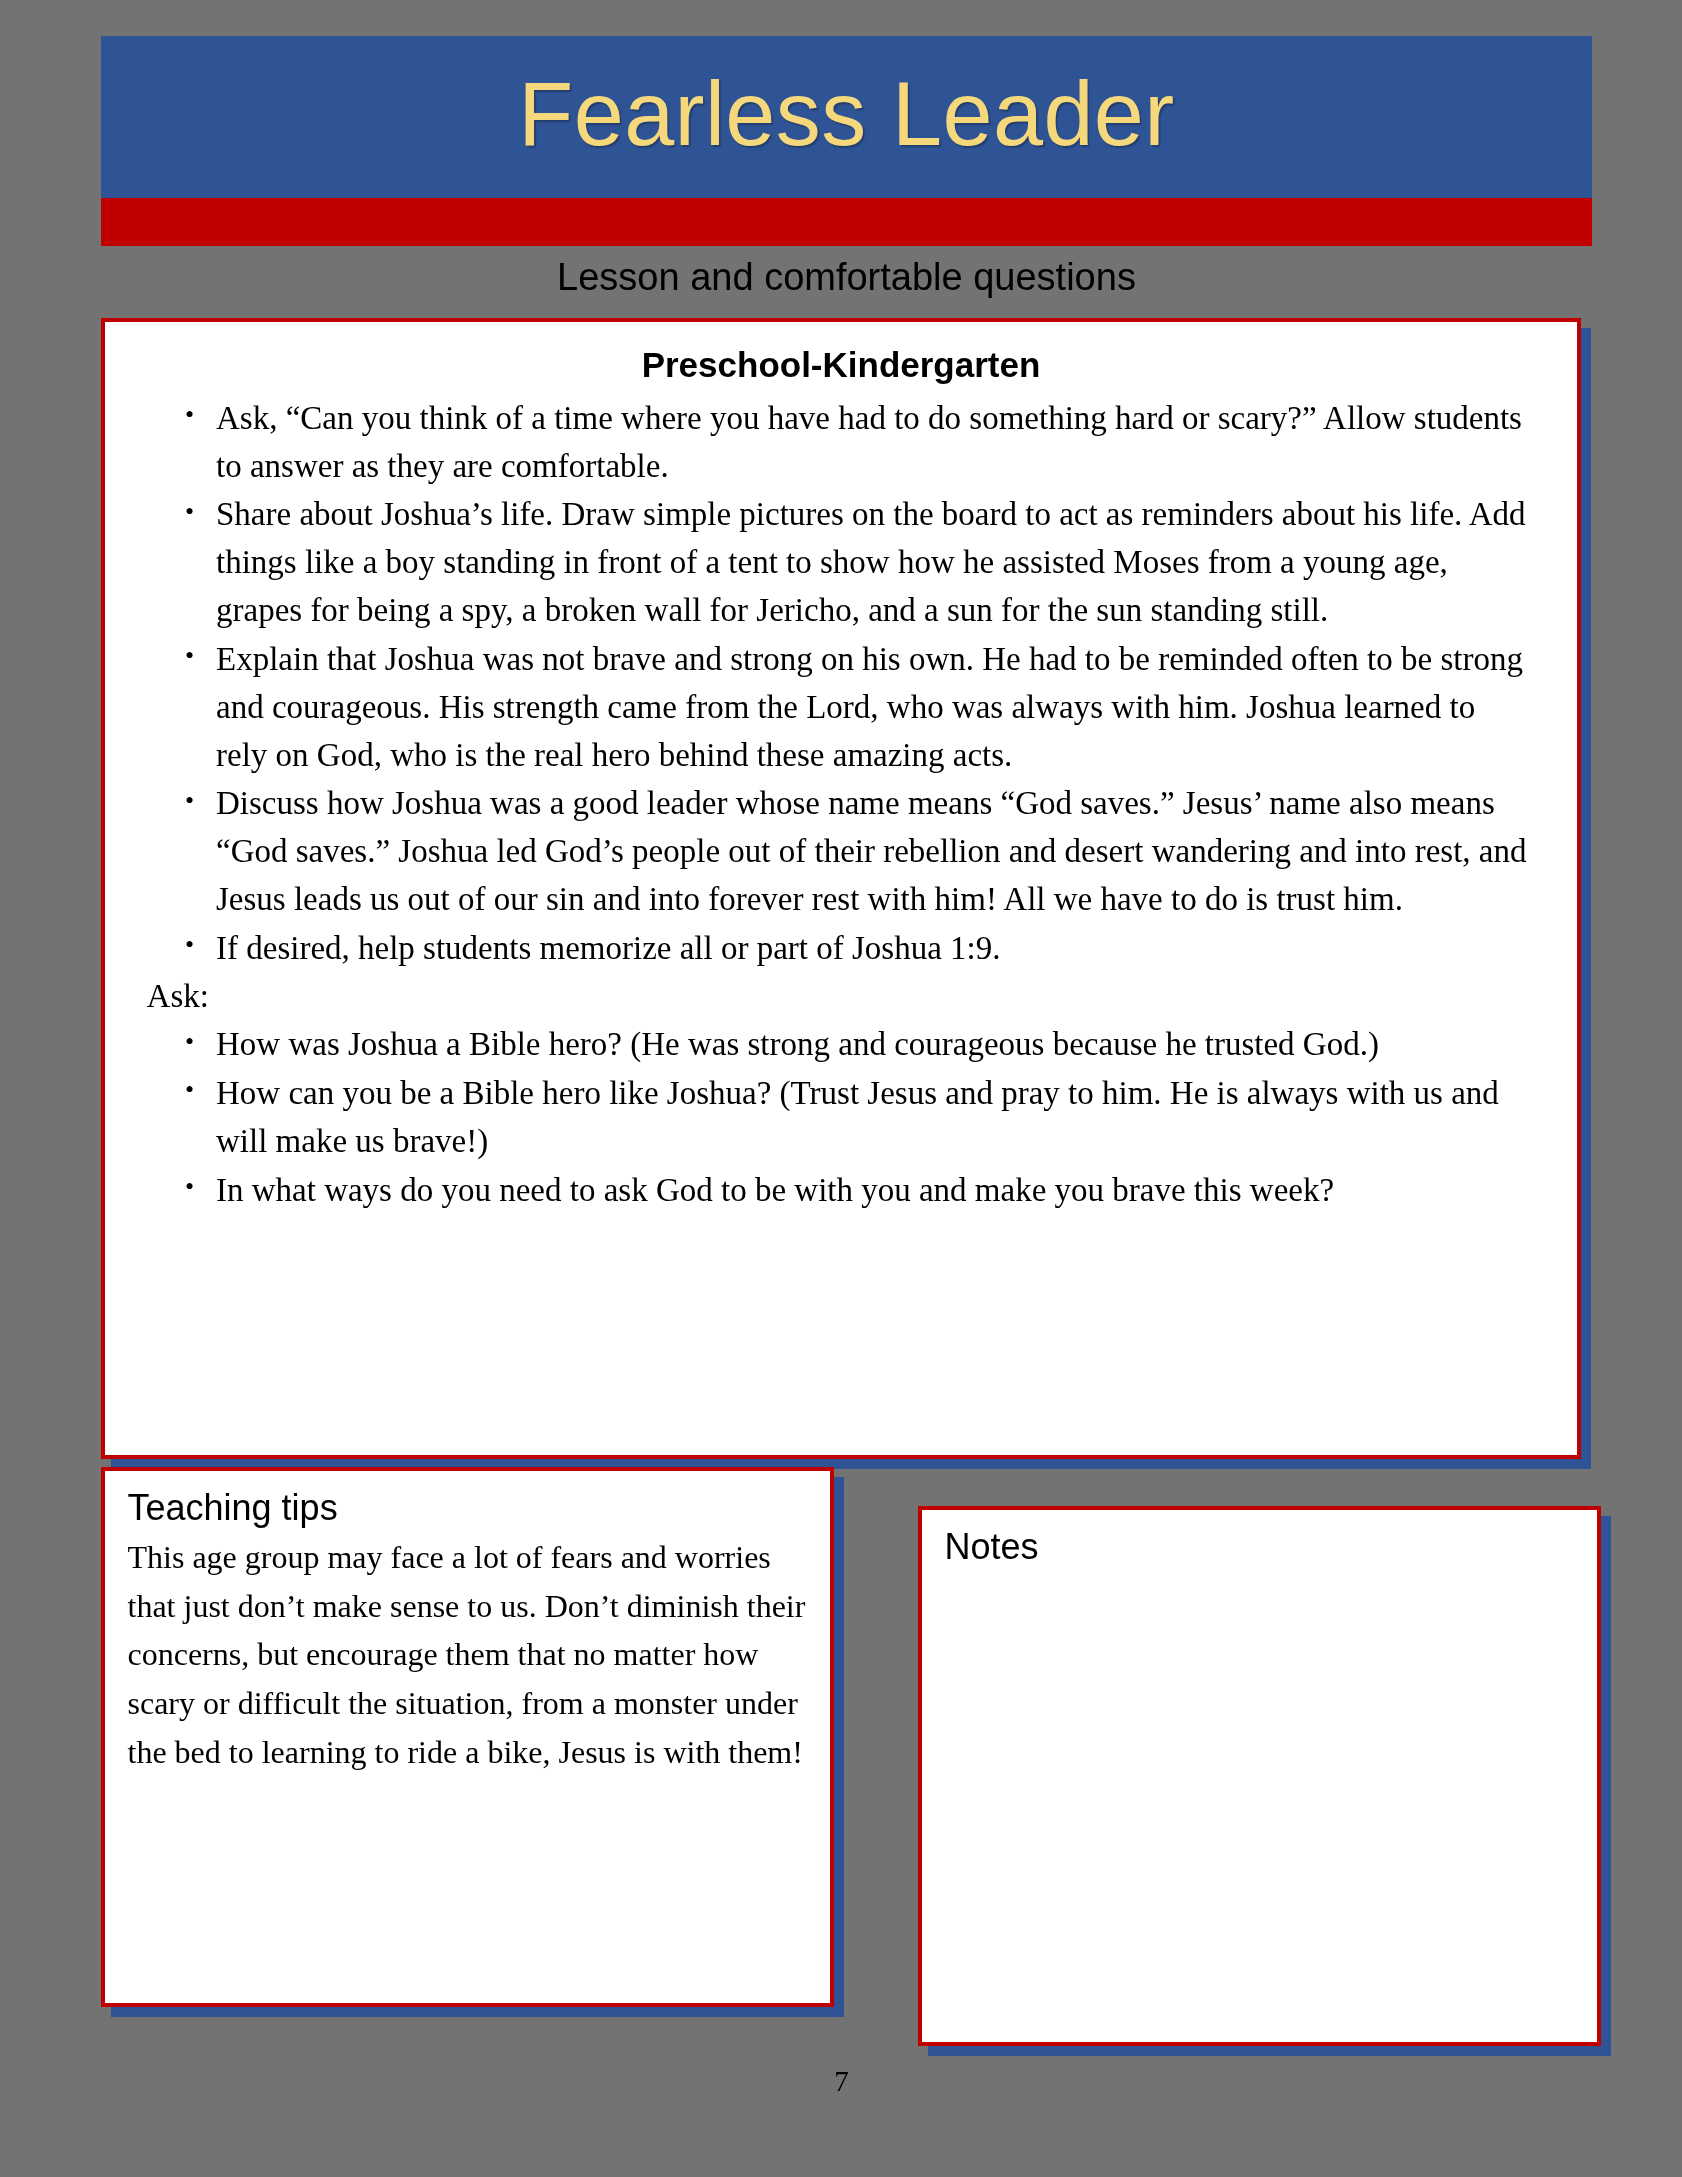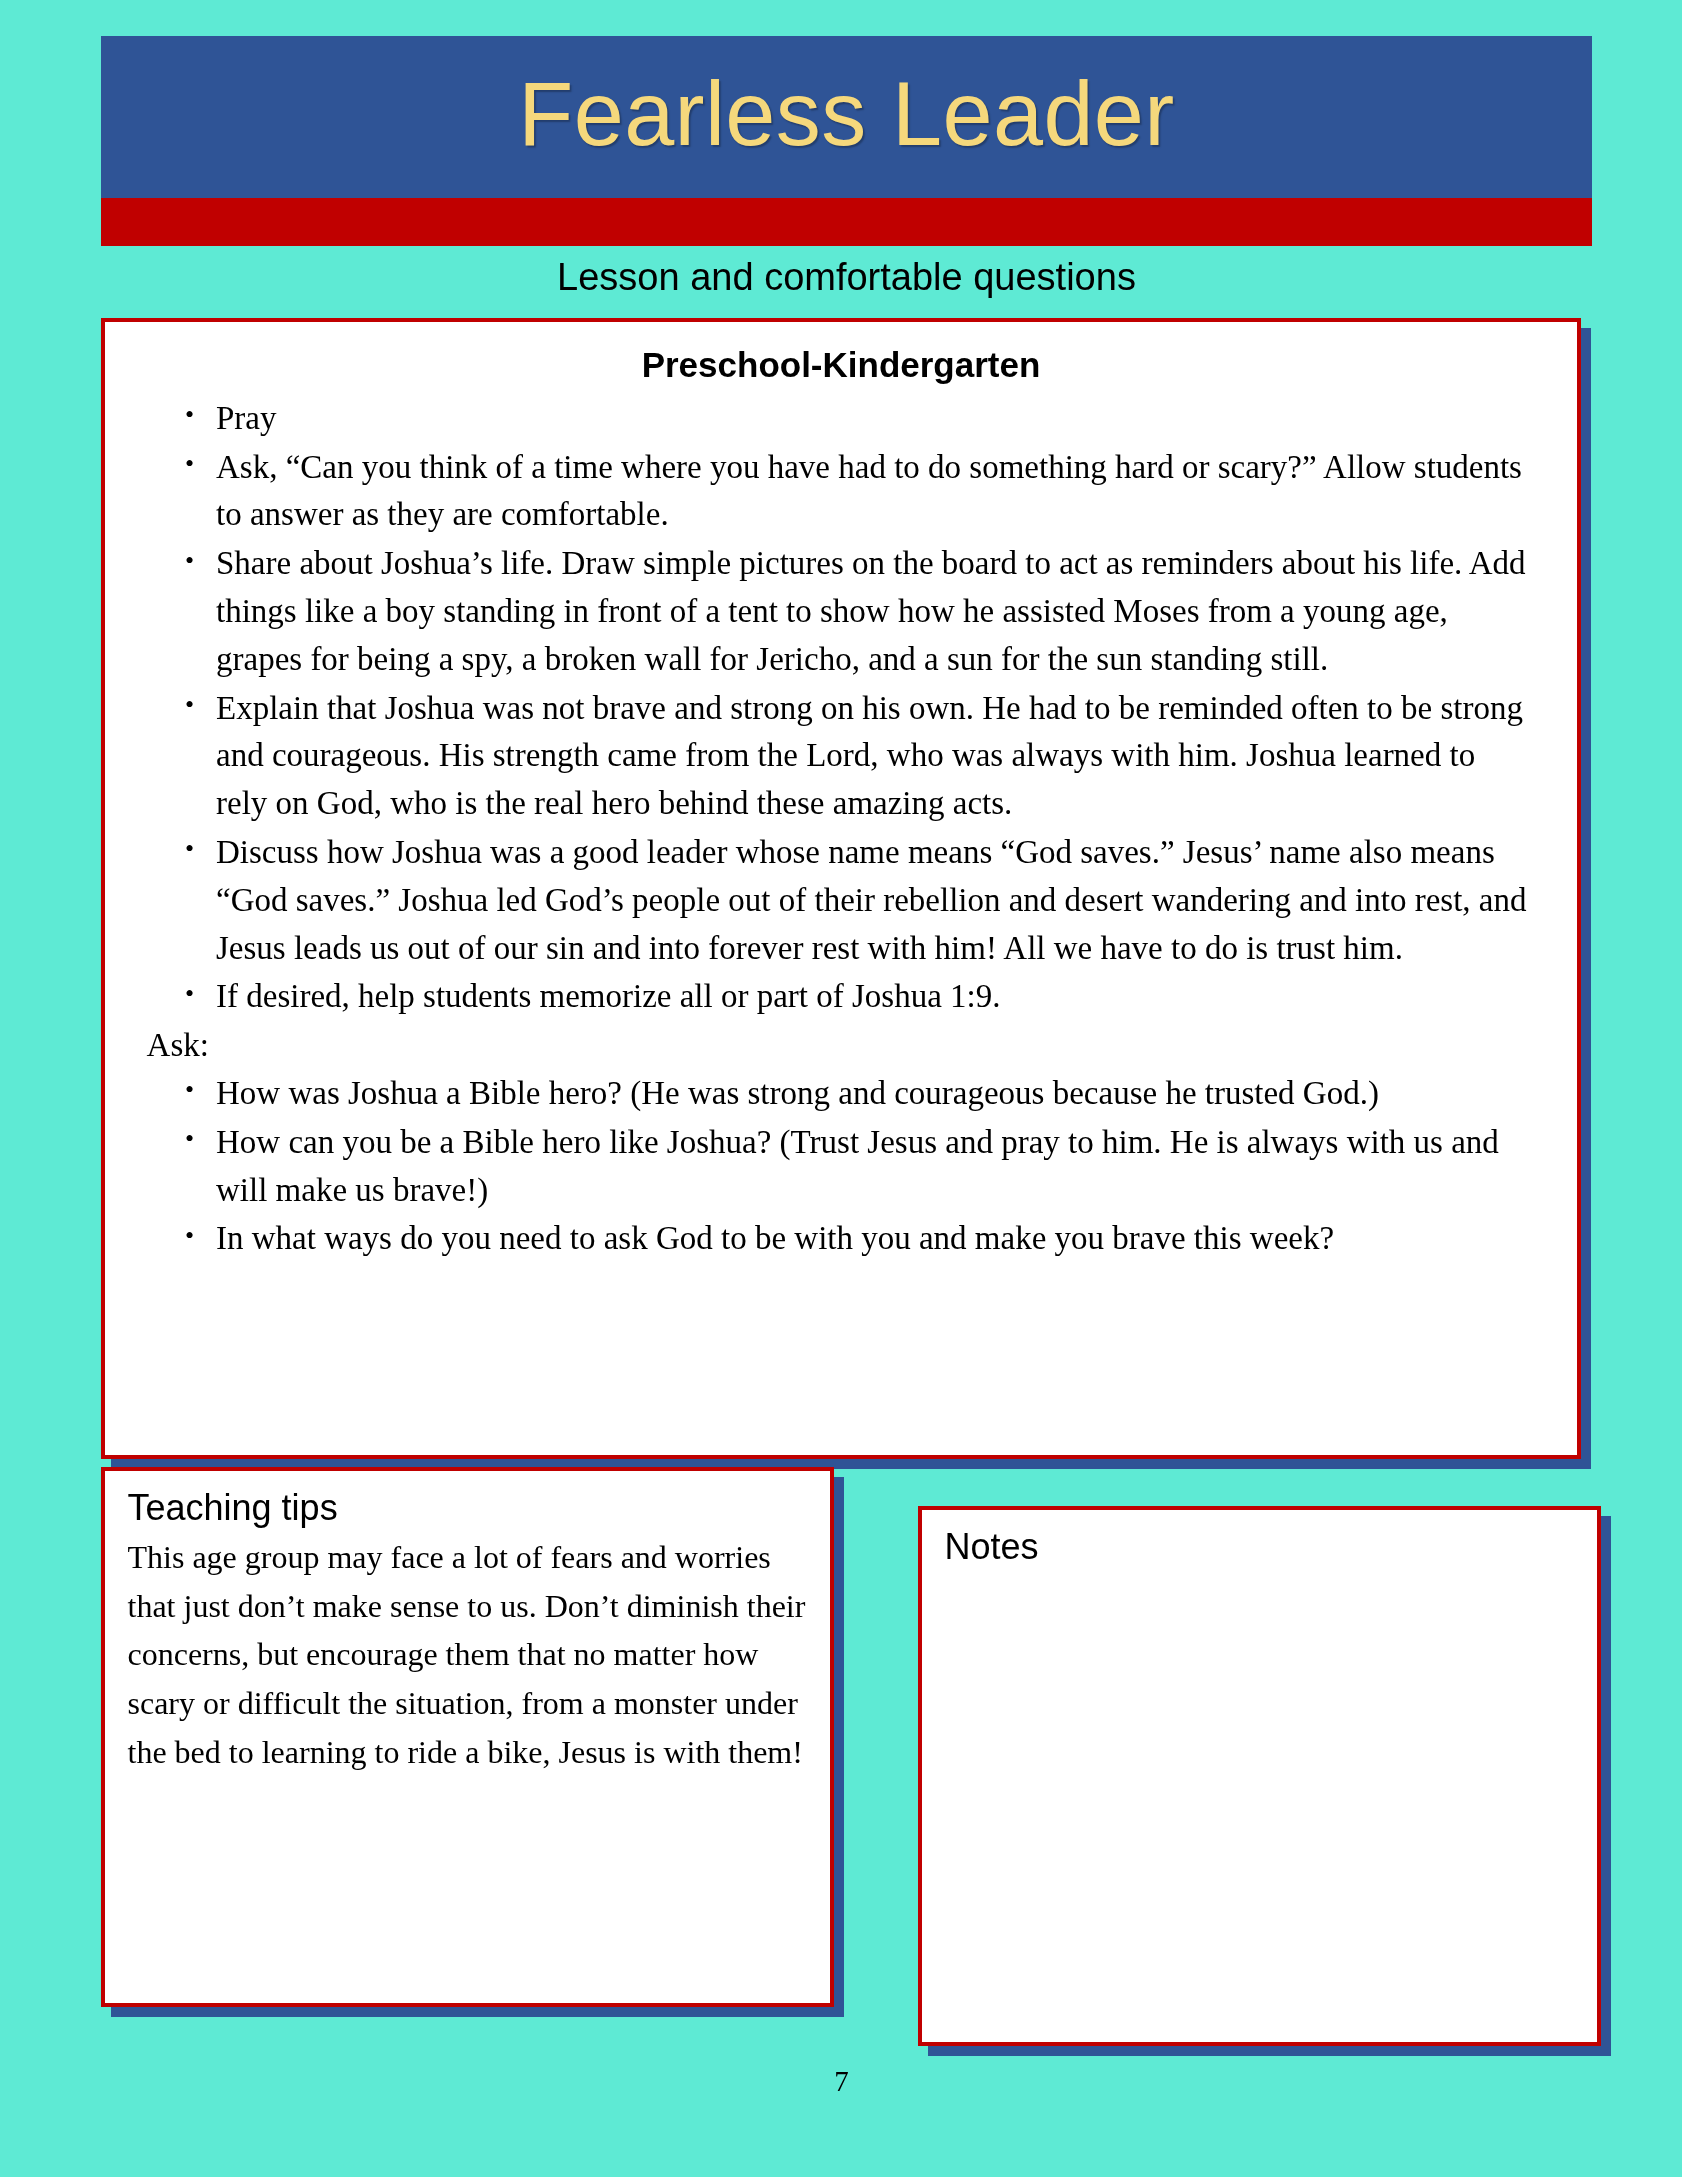--- a/index.html
+++ b/index.html
@@ -14,21 +14,21 @@
     font-family: "Liberation Serif", "DejaVu Serif", serif;
     position: relative;
     overflow: hidden;
   }
 
   .page {
     position: absolute;
     left: 0; top: 0;
     width: 1683px;
     height: 2177px;
-    background: #5eead4;
+    background: #737373;
   }
 
   
   .header-banner {
     position: absolute;
     left: 101px;
     top: 36px;
     width: 1491px;
     height: 162px;
     background: #2F5496;
@@ -210,21 +210,20 @@
   <div class="subtitle">Lesson and comfortable questions</div>
 
   <div class="shadowbox" id="main-box">
     <div class="blue-shadow"></div>
     <div class="box-inner">
 
       <div class="content-heading">Preschool-Kindergarten</div>
 
       <div class="lesson-pad">
         <ul class="bullets body-text">
-          <li>Pray</li>
           <li>Ask, “Can you think of a time where you have had to do something hard or scary?” Allow students to answer as they are comfortable.</li>
           <li>Share about Joshua’s life. Draw simple pictures on the board to act as reminders about his life. Add things like a boy standing in front of a tent to show how he assisted Moses from a young age, grapes for being a spy, a broken wall for Jericho, and a sun for the sun standing still.</li>
           <li>Explain that Joshua was not brave and strong on his own. He had to be reminded often to be strong and courageous. His strength came from the Lord, who was always with him. Joshua learned to rely on God, who is the real hero behind these amazing acts.</li>
           <li>Discuss how Joshua was a good leader whose name means “God saves.” Jesus’ name also means “God saves.” Joshua led God’s people out of their rebellion and desert wandering and into rest, and Jesus leads us out of our sin and into forever rest with him! All we have to do is trust him.</li>
           <li>If desired, help students memorize all or part of Joshua 1:9.</li>
         </ul>
 
         <div class="body-text plain-line">Ask:</div>
 
         <ul class="bullets body-text">

